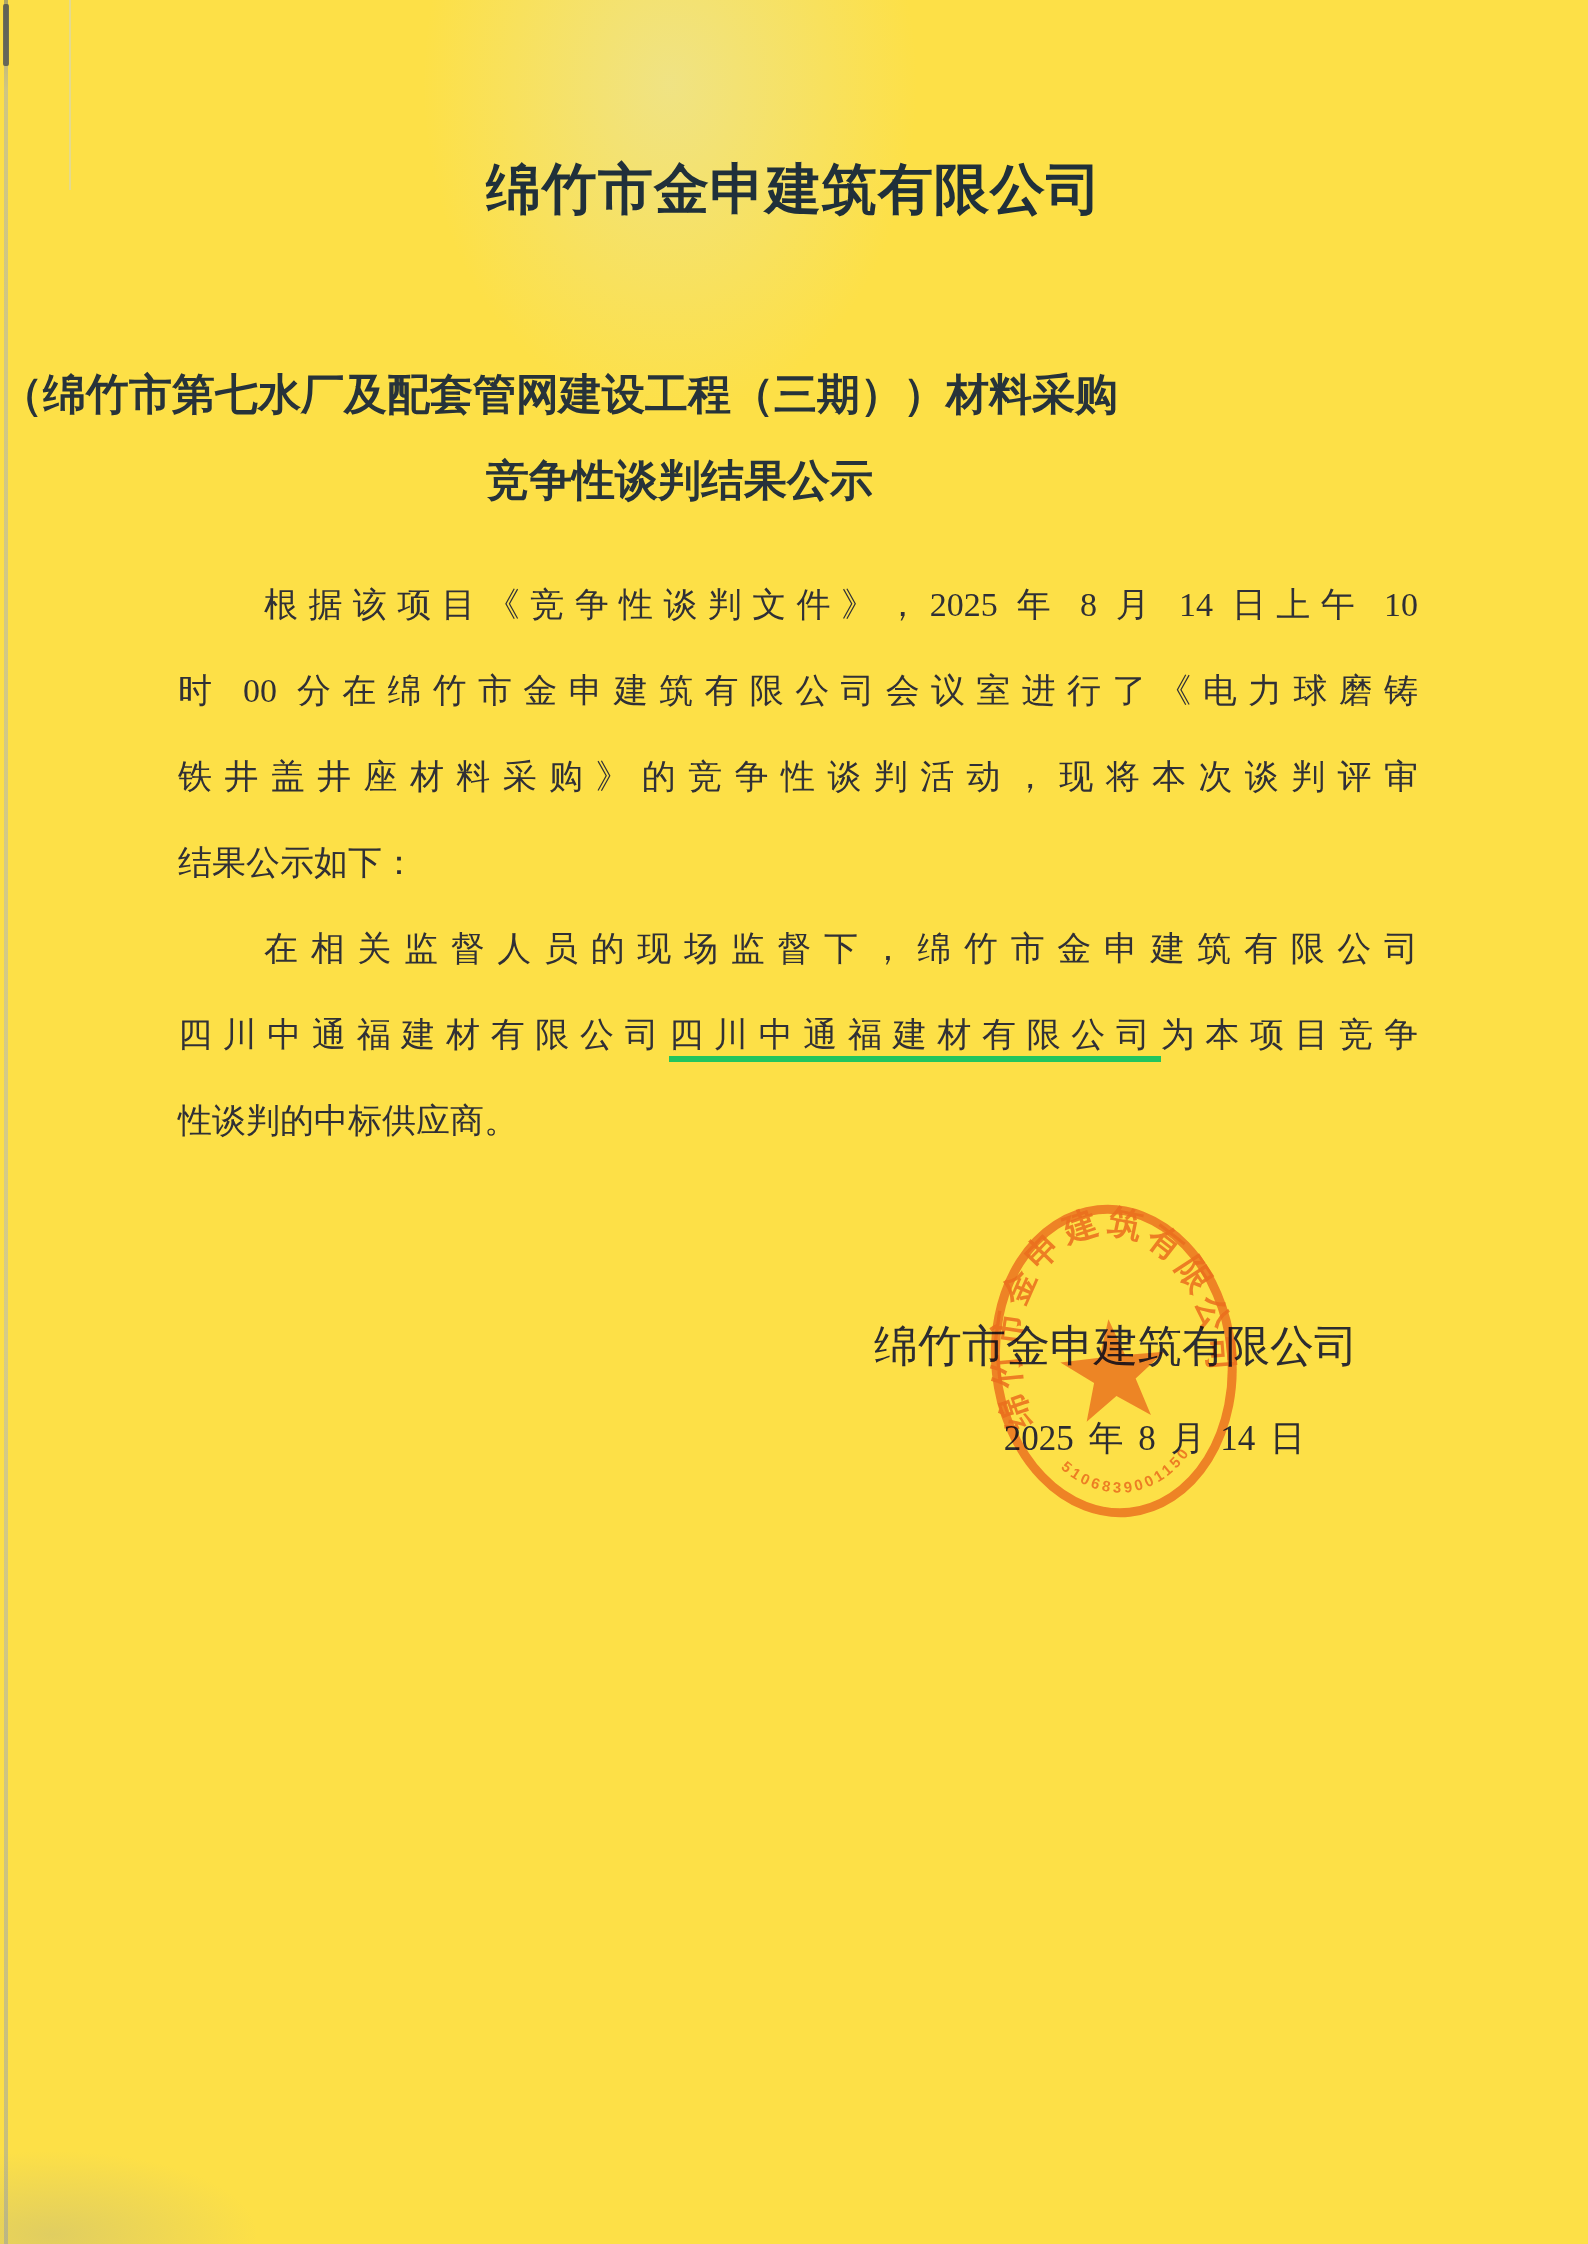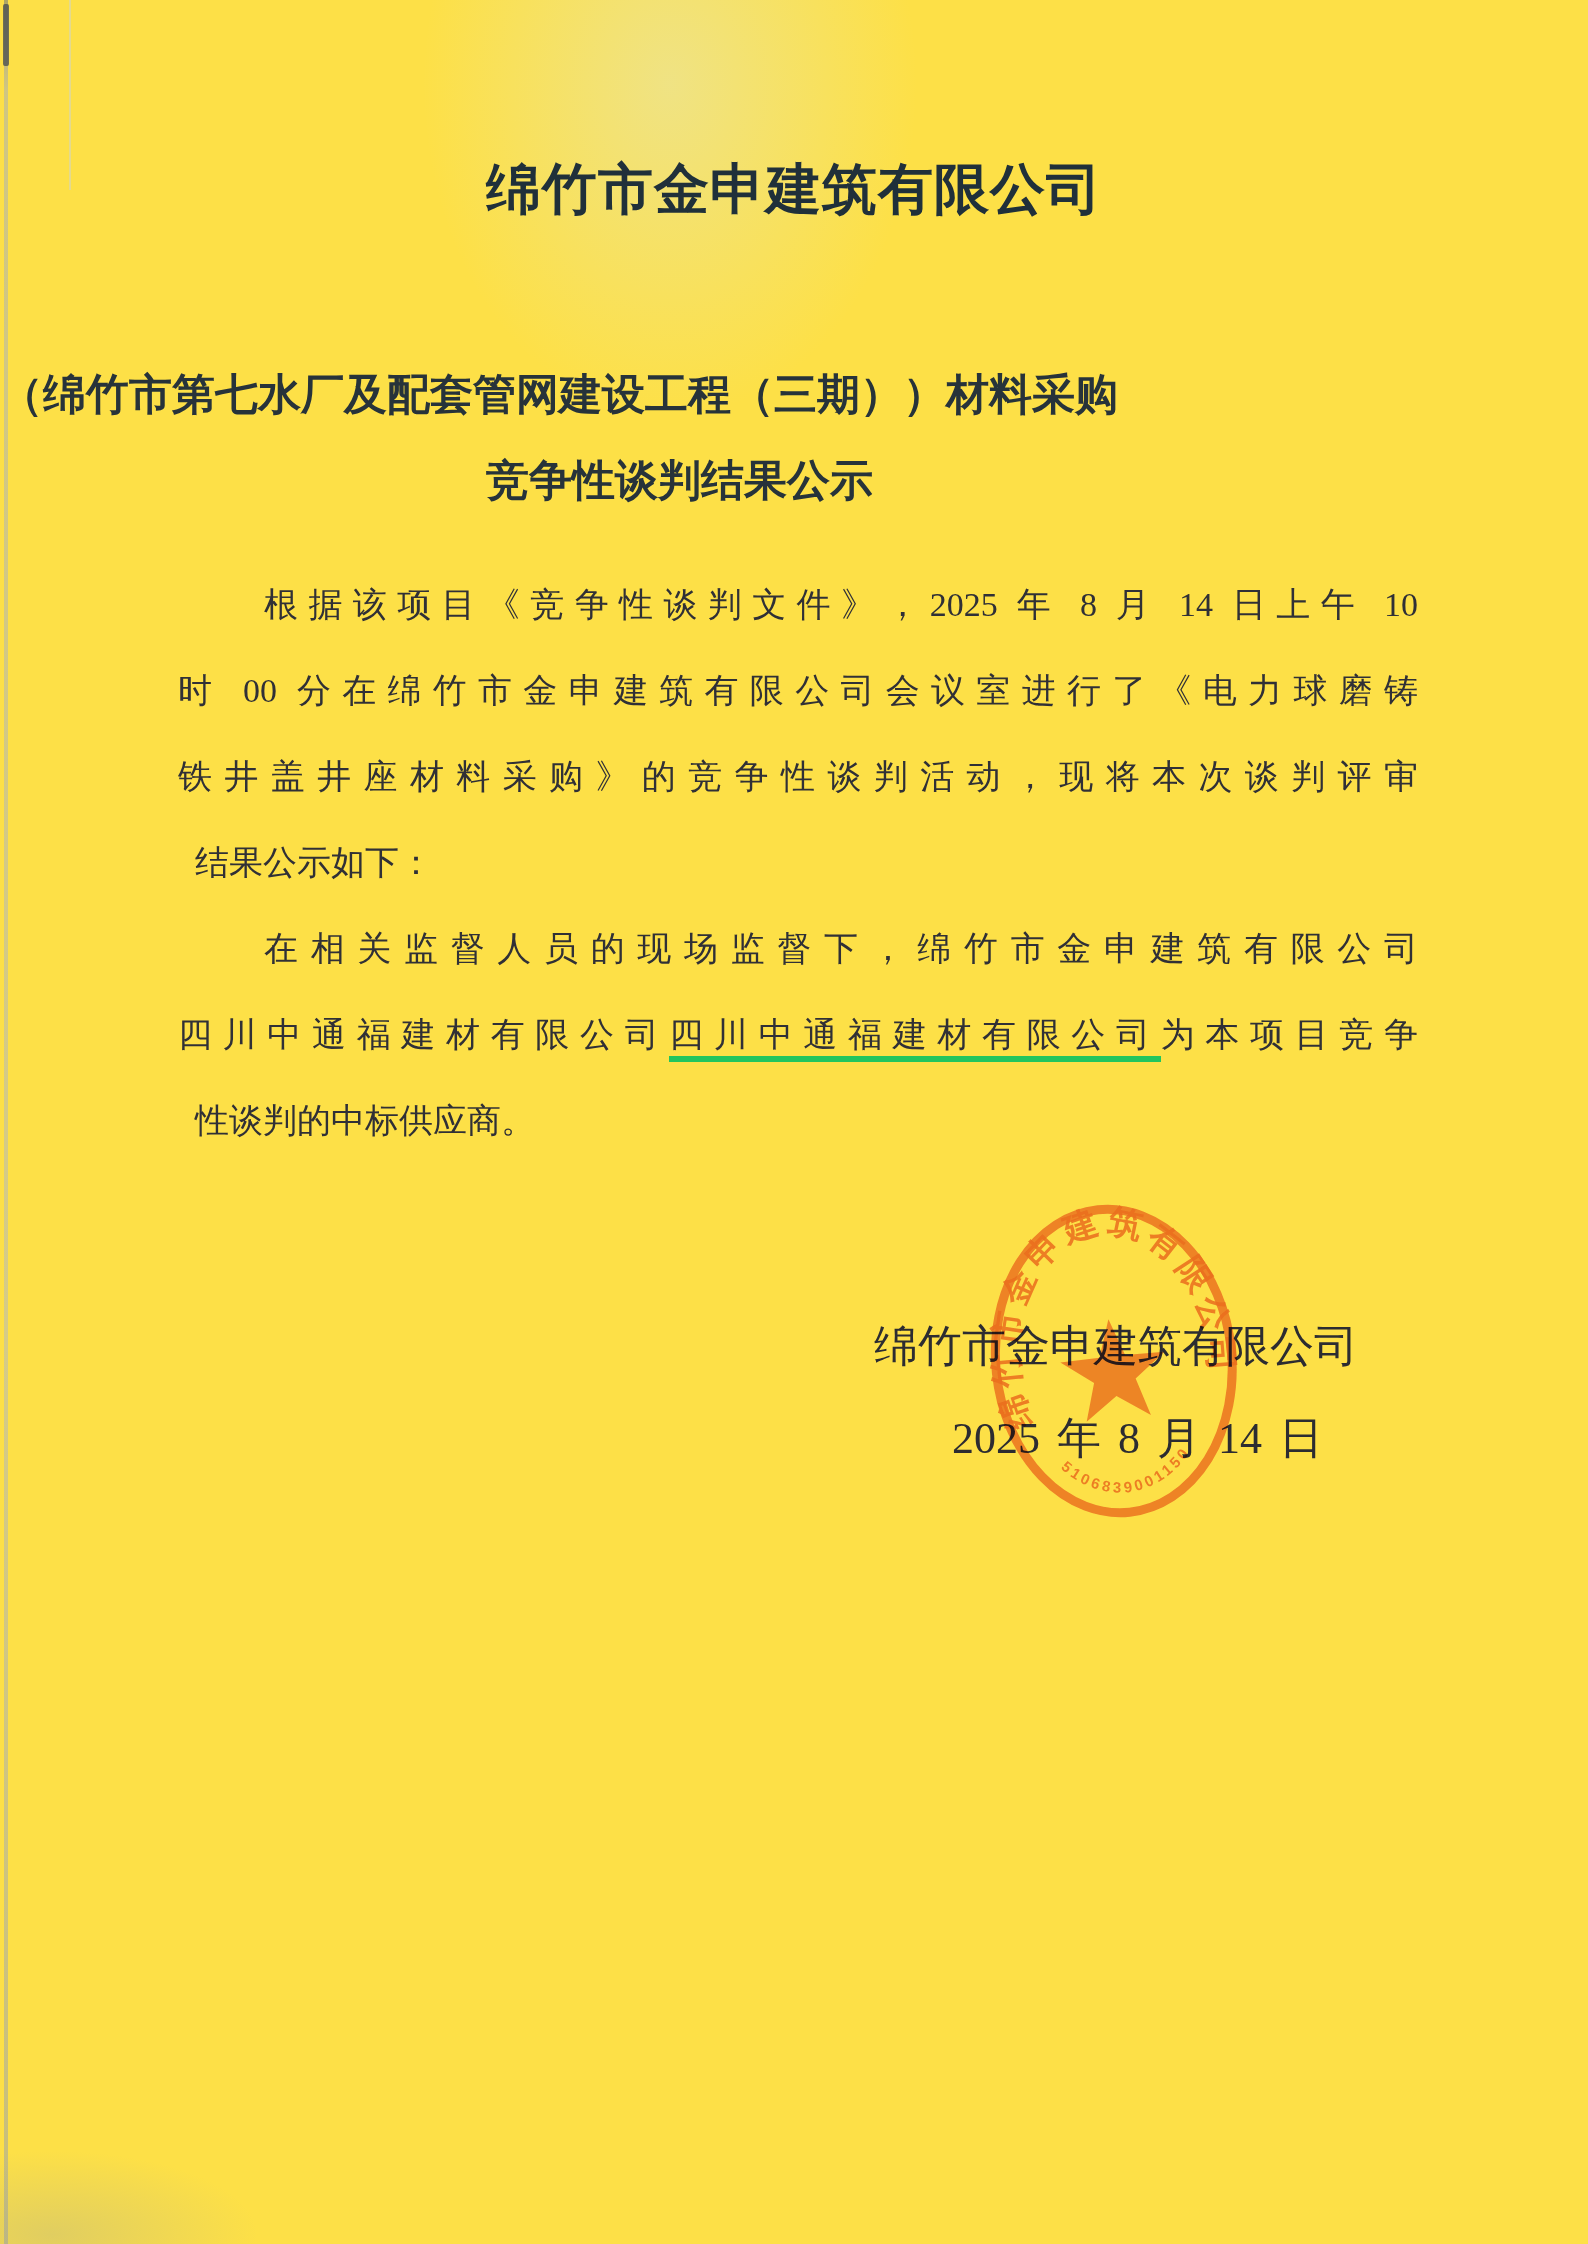--- a/index.html
+++ b/index.html
@@ -53,36 +53,36 @@
     font-size:43px;font-weight:700;color:#27333a;
   }
 
   .body-block{position:absolute;left:178px;top:562px;width:1240px;}
   .bodyline{
     width:1240px;height:86px;line-height:86px;
     font-size:34px;color:#303036;
     text-align:justify;text-align-last:justify;
     white-space:nowrap;
   }
-  .bodyline.lastline{text-align-last:left;margin-left:17px;}
+  .bodyline.lastline{text-align-last:left;}
   .bodyline.indent{padding-left:86px;width:1154px;}
   .uline{
     border-bottom:6px solid #22c55e;
     padding-bottom:3px;
   }
 
   .sig-company{
     position:absolute;top:1304px;right:230px;
     height:86px;line-height:86px;
     font-size:44px;color:#2c2c31;white-space:nowrap;
   }
   .sig-date{
-    position:absolute;top:1396px;right:265px;
+    position:absolute;top:1396px;right:283px;
     height:86px;line-height:86px;
-    font-size:44px;color:#2c2c31;white-space:nowrap;
+    font-size:35px;color:#2c2c31;white-space:nowrap;
     word-spacing:6px;
   }
 
   .stamp{
     position:absolute;left:983px;top:1196px;width:262px;height:334px;
     transform:rotate(-6deg);
     mix-blend-mode:multiply;
     opacity:.88;
   }
   .stamp text{

